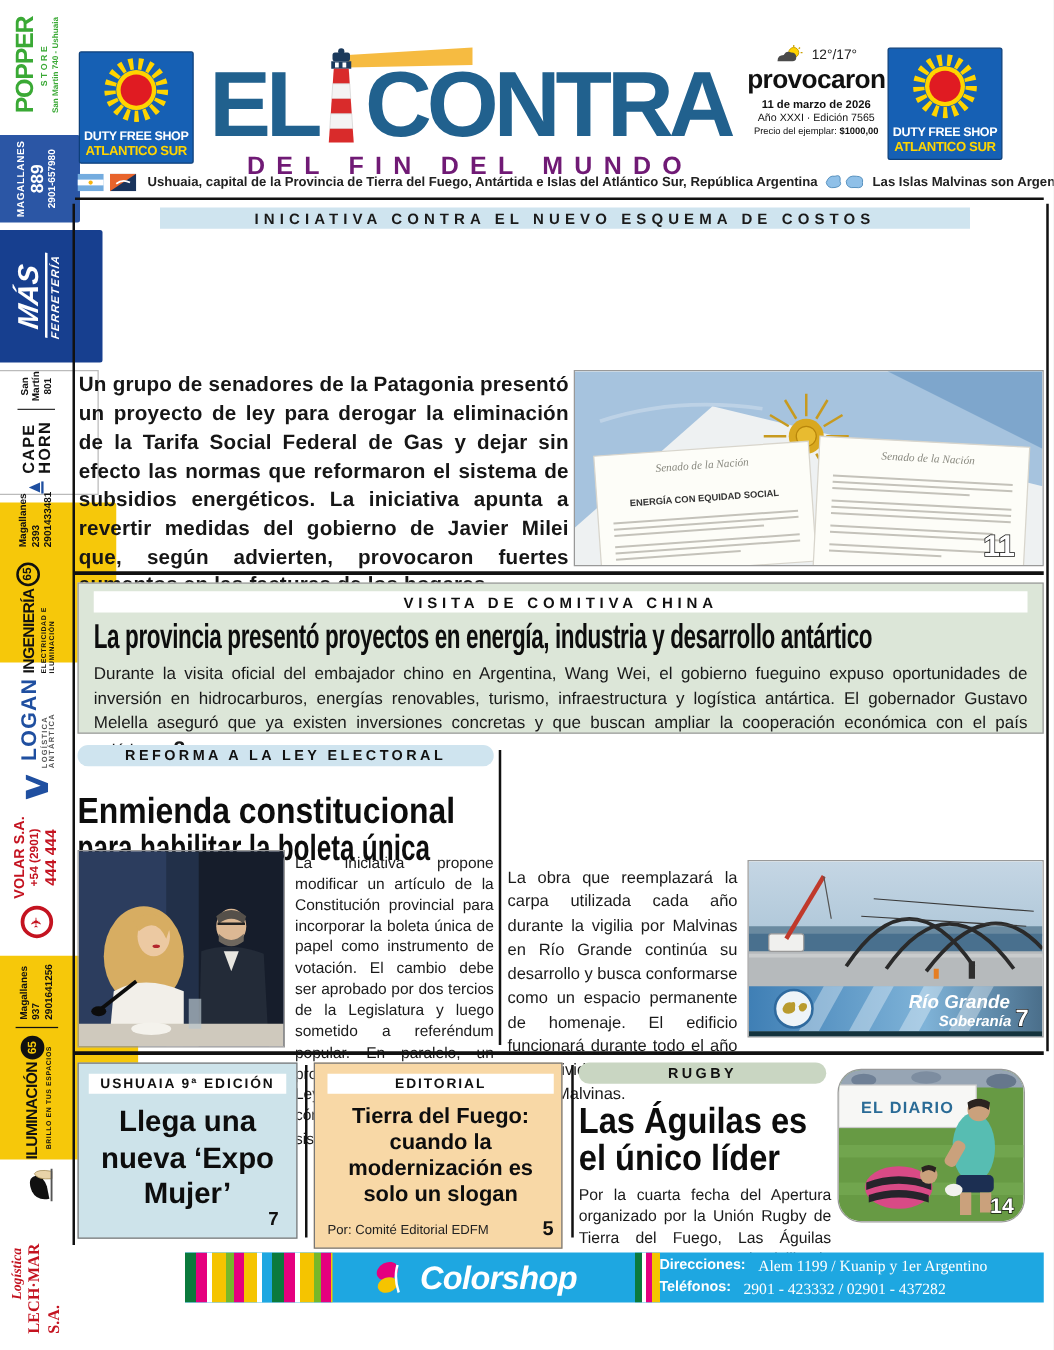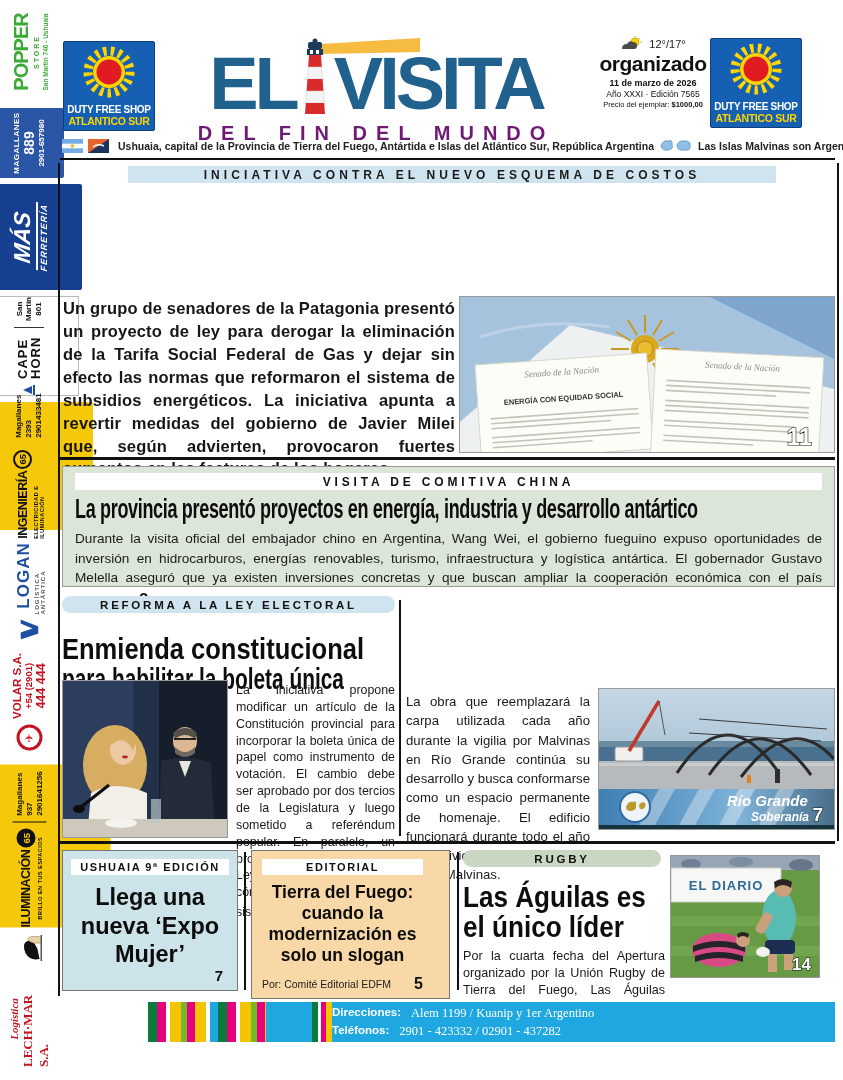--- a/index.html
+++ b/index.html
@@ -113,31 +113,31 @@
   .vdiv { position:absolute; width:1.5px; background:#111; }
   .pg-sm { font-weight:bold; font-size:15px; }
   
   .box-expo { position:absolute; left:62px; top:850px; width:176px; height:141px; background:#cde3ea;
               border:1px solid #777; padding:8px 8px 0 8px; }
   .bx-kicker { background:#fff; height:16px; display:flex; align-items:center; justify-content:center;
                font-weight:bold; font-size:11px; letter-spacing:.14em; }
   .expo-head { margin-top:8px; text-align:center; font-weight:bold; font-size:23.5px; line-height:1.22; color:#0d0d0d; }
   .expo-pg { position:absolute; right:14px; bottom:6px; font-weight:bold; font-size:15px; }
   .box-edit { position:absolute; left:251px; top:850px; width:199px; height:149px; background:#f8d8a6;
-              border:1px solid #777; padding:8px 26px 0 10px; }
+              border:1px solid #777; padding:8px 6px 0 10px; }
   .edit-head { margin-top:7px; text-align:center; font-weight:bold; font-size:17.5px; line-height:1.2; color:#0d0d0d; }
   .edit-foot { display:flex; justify-content:space-between; align-items:center; margin-top:9px; }
   .edit-by { font-size:10.5px; color:#222; }
   .edit-pg { font-weight:bold; font-size:16px; }
   .box-rugby { position:absolute; left:463px; top:848px; width:372px; height:148px; }
   .rugby-kicker { width:198px; height:17px; margin-top:2px; }
   .rugby-head { margin-top:15px; }
   .rugby-head .chl { font-size:29px; }
   .rugby-body { width:202px; margin-top:5px; font-size:12.6px; line-height:1.34; text-align:justify; color:#1a1a1a; }
-  .rugby-photo { left:670px; top:855px; width:150px; height:123px; }
+  .rugby-photo { left:670px; top:855px; width:150px; height:123px;border-radius:19px; }
   
   .footer { position:absolute; left:148px; top:1002px; width:687px; height:40px; background:#1ea7e1;
             display:flex; align-items:center; overflow:hidden; }
   .fstripes1 { width:118px; height:40px; flex:none;
     background:repeating-linear-gradient(90deg,#0b7a3c 0 9px,#e5007e 9px 18px,#ffffff 18px 22px,#f5c400 22px 33px,#76b82a 33px 39px,#e5007e 39px 47px,#f5c400 47px 58px,#ffffff 58px 62px,#1ea7e1 62px 70px); }
   .fbrand { display:flex; align-items:center; gap:6px; margin-left:34px; }
   .fbrand-name { color:#fff; font-weight:bold; font-style:italic; font-size:26px; letter-spacing:-.5px; }
   .fstripes2 { width:20px; height:40px; flex:none; margin-left:46px;
     background:linear-gradient(90deg,#0b7a3c 0 6px,#ffffff 6px 9px,#e5007e 9px 14px,#f5c400 14px 20px); }
   .ftext { color:#fff; font-family:"Liberation Serif",serif; font-size:12.5px; line-height:1.45; }
@@ -282,41 +282,41 @@
           <rect x="5" y="11" width="16" height="6" fill="#1b3a5c"></rect>
           <rect x="8" y="12" width="3" height="4" fill="#fff"></rect>
             <rect x="14" y="12" width="3" height="4" fill="#fff"></rect>
           <polygon points="7,17 19,17 19.8,29 6.2,29" fill="#d92b2b"></polygon>
           <polygon points="6.2,29 19.8,29 20.6,41 5.4,41" fill="#f4f4f4" stroke="#ccc" stroke-width=".5"></polygon>
           <polygon points="5.4,41 20.6,41 21.4,53 4.6,53" fill="#d92b2b"></polygon>
           <polygon points="4.6,53 21.4,53 22.2,65 3.8,65" fill="#f4f4f4" stroke="#ccc" stroke-width=".5"></polygon>
           <polygon points="3.8,65 22.2,65 23,76 3,76" fill="#d92b2b"></polygon>
         </svg>
       </span>
-      <span class="mt-word">VISITA</span>
+      <span class="mt-word">CONTRA</span>
     </div>
     <div class="mt-tag">DEL FIN DEL MUNDO</div>
   </div>
 
   <div class="datebox">
     <div class="db-weather">
       <span>
         <svg width="24" height="15" viewBox="0 0 24 15">
           <circle cx="15" cy="6" r="4" fill="#ffd400" stroke="#caa000" stroke-width=".8"></circle>
           <g stroke="#caa000" stroke-width="1">
               <line x1="15" y1="0" x2="15" y2="1.5"></line>
               <line x1="20" y1="2" x2="19" y2="3"></line>
               <line x1="22" y1="6" x2="20.5" y2="6"></line>
             </g>
           <path d="M2,13 Q2,8 7,8 Q9,4 13,6 Q17,6 17,10 Q17,13 14,13 Z" fill="#4a4a4a"></path>
         </svg>
       </span>
       <span>12°/17°</span>
     </div>
-    <div class="db-day">organizado</div>
+    <div class="db-day">provocaron</div>
     <div class="db-date">11 de marzo de 2026</div>
     <div class="db-ed">Año XXXI · Edición 7565</div>
     <div class="db-price"><span>Precio del ejemplar:</span> <b>$1000,00</b></div>
   </div>
 
   <div class="duty right">
     <span class="duty-sun">
       <svg width="52" height="52" viewBox="0 0 52 52">
         <circle cx="26" cy="26" r="21" fill="none" stroke="#ffd400" stroke-width="9" stroke-dasharray="3.5 4.2"></circle>
         <circle cx="26" cy="26" r="16" fill="#ffd400"></circle>
@@ -559,20 +559,30 @@
         <path d="M103,26 Q112,20 121,26 L120,32 Q112,26 104,32 Z" fill="#2a2320"></path>
         <rect x="88" y="56" width="10" height="22" rx="4" fill="#caa17c" transform="rotate(30 93 67)"></rect>
       </g>
       <ellipse cx="92" cy="96" rx="7" ry="5" fill="#f2f2ee"></ellipse>
       <text x="140" y="114" text-anchor="end" font-family="Liberation Sans,sans-serif" font-weight="bold" font-size="17" fill="#fff" stroke="#111" stroke-width="1" paint-order="stroke">14</text>
     </svg>
   </div>
 
   <div class="footer">
     <div class="fstripes1"></div>
+    <div class="fbrand">
+      <span>
+        <svg width="30" height="28" viewBox="0 0 30 28">
+          <ellipse cx="10" cy="9" rx="9" ry="7" fill="#e5007e" transform="rotate(-28 10 9)"></ellipse>
+          <ellipse cx="10" cy="20" rx="8" ry="6" fill="#f5c400" transform="rotate(-20 10 20)"></ellipse>
+          <path d="M18,4 Q15,14 19,26" stroke="#ffffff" stroke-width="2" fill="none"></path>
+        </svg>
+      </span>
+      <span class="fbrand-name">Colorshop</span>
+    </div>
     <div class="fstripes2"></div>
     <div class="ftext">
       <div class="frow">
           <b>Direcciones:</b>
           <span>Alem 1199 / Kuanip y 1er Argentino</span>
         </div>
       <div class="frow">
           <b>Teléfonos:</b>
           <span>2901 - 423332 / 02901 - 437282</span>
         </div>

